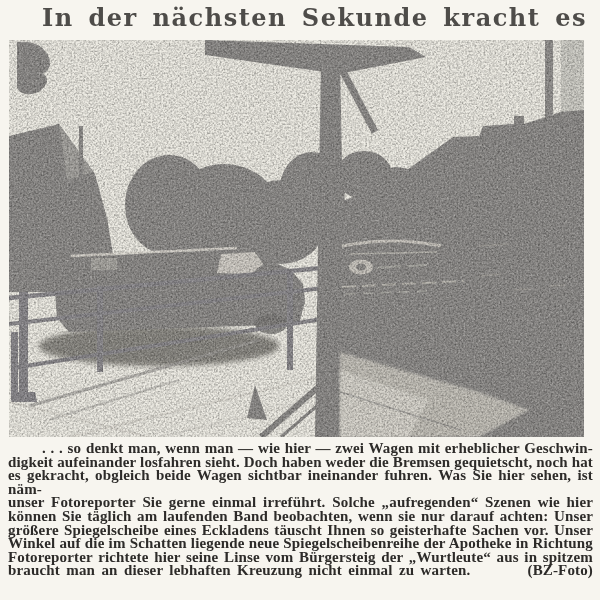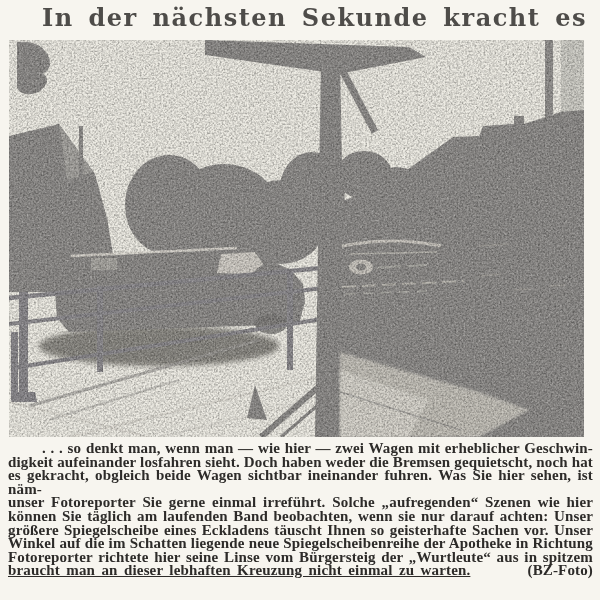--- a/index.html
+++ b/index.html
@@ -24,21 +24,21 @@
     position:absolute;top:442px;left:8px;width:585px;
     font-weight:700;font-size:15px;line-height:13.6px;
     color:#2d2b29;letter-spacing:0.15px;
   }
   .caption-line{
     text-align:justify;text-align-last:justify;
     white-space:normal;
   }
   .caption-line.first{padding-left:34px;}
   .caption-last{display:flex;justify-content:space-between;}
-  .caption-last .tail{word-spacing:2.5px;text-decoration:underline;}
+  .caption-last .tail{word-spacing:2.5px;}
 </style>
 </head>
 <body>
 
 <div class="sheet">
 
   <div class="headline">In der nächsten Sekunde kracht es . . .</div>
 
   <div class="photo">
     <svg viewBox="0 0 575 397" xmlns="http://www.w3.org/2000/svg">

